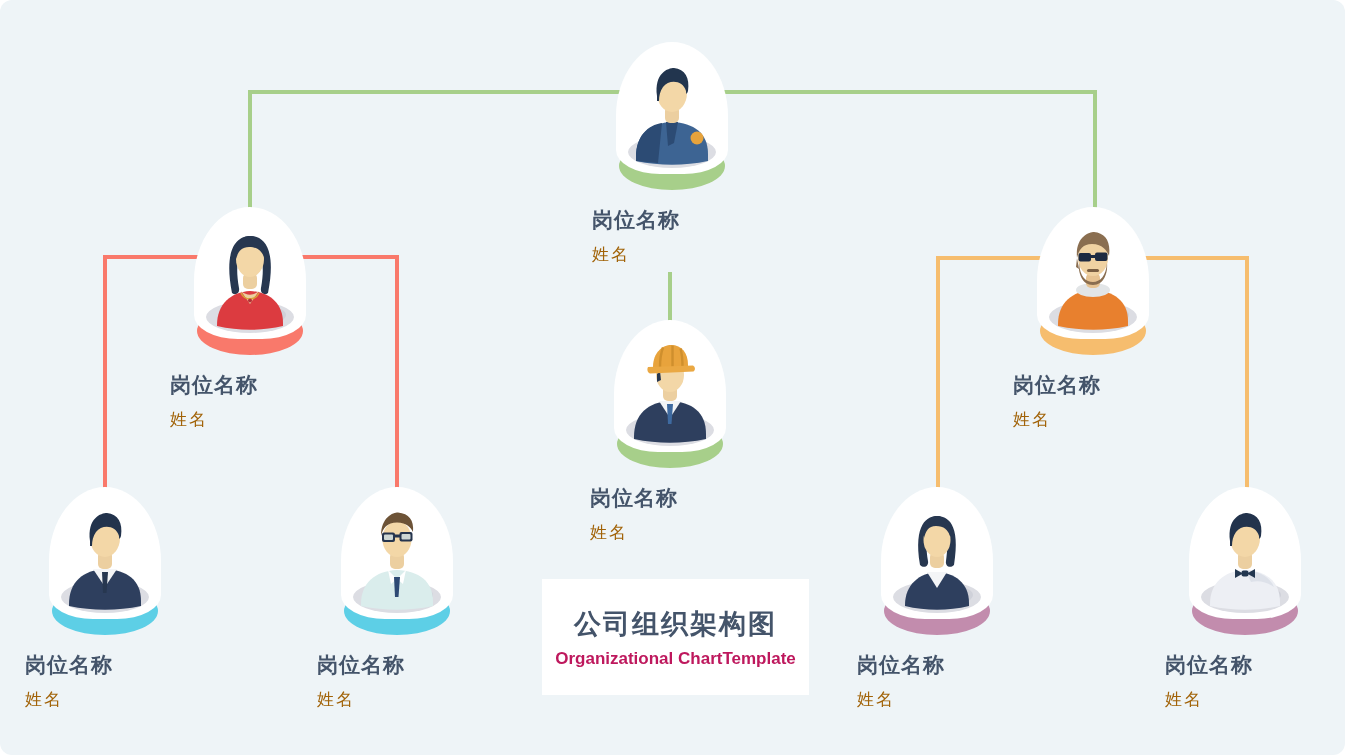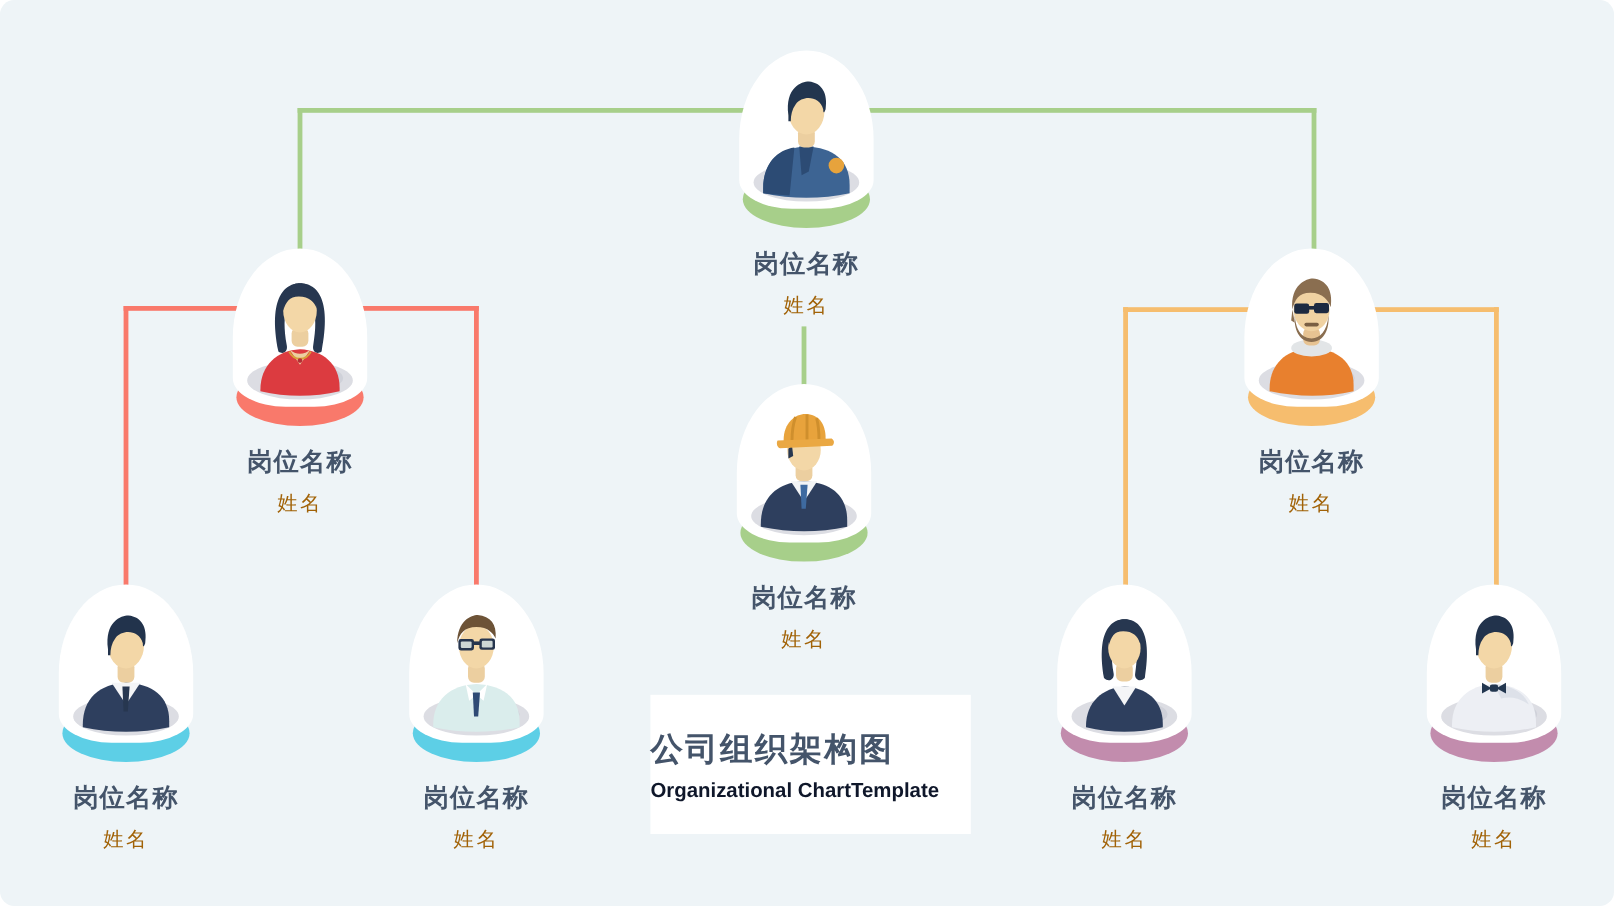--- a/index.html
+++ b/index.html
@@ -2,36 +2,36 @@
 <html><head>
 <meta charset="utf-8">
 <style>
   html,body{margin:0;padding:0;background:#ffffff;}
   .canvas{
     position:relative;width:1345px;height:755px;background:#eef4f7;
     border-radius:12px;overflow:hidden;
     font-family:"Liberation Sans",sans-serif;
   }
   .line{position:absolute;z-index:1;}
-  .node{position:absolute;z-index:2;width:160px;text-align:center;}
+  .node{position:absolute;z-index:2;width:160px;}
   .capsule{position:relative;width:112px;height:148px;margin:0 auto;}
   .base{position:absolute;left:3px;bottom:0;width:106px;height:48px;border-radius:50%;}
   .dome{
     position:absolute;left:0;top:0;width:112px;height:132px;background:#ffffff;
     border-radius:56px 56px 44px 44px / 74px 74px 24px 24px;overflow:hidden;
   }
   .avatar{position:absolute;left:0;bottom:2px;width:112px;height:112px;}
   .node-title{margin-top:16px;font-size:21px;font-weight:700;color:#44546a;letter-spacing:1px;}
   .node-name{margin-top:9px;font-size:17px;color:#a16207;letter-spacing:2px;}
   .title-card{
     position:absolute;left:542px;top:579px;width:267px;height:116px;background:#ffffff;z-index:2;
-    display:flex;flex-direction:column;justify-content:center;gap:7px;
+    display:flex;flex-direction:column;align-items:center;justify-content:center;gap:7px;
   }
   .title-cn{font-size:27px;font-weight:700;color:#44546a;letter-spacing:2px;}
-  .title-en{font-size:17px;font-weight:700;color:#0f172a;}
+  .title-en{font-size:17px;font-weight:700;color:#be185d;}
 </style>
 </head>
 <body>
 
 <div class="canvas">
 
   <div class="line" style="left: 248px; top: 90px; width: 849px; height: 4px; background: rgb(167, 207, 138);"></div>
   <div class="line" style="left: 248px; top: 90px; width: 4px; height: 119px; background: rgb(167, 207, 138);"></div>
   <div class="line" style="left: 1093px; top: 90px; width: 4px; height: 119px; background: rgb(167, 207, 138);"></div>
   <div class="line" style="left: 668px; top: 272px; width: 4px; height: 50px; background: rgb(167, 207, 138);"></div>

